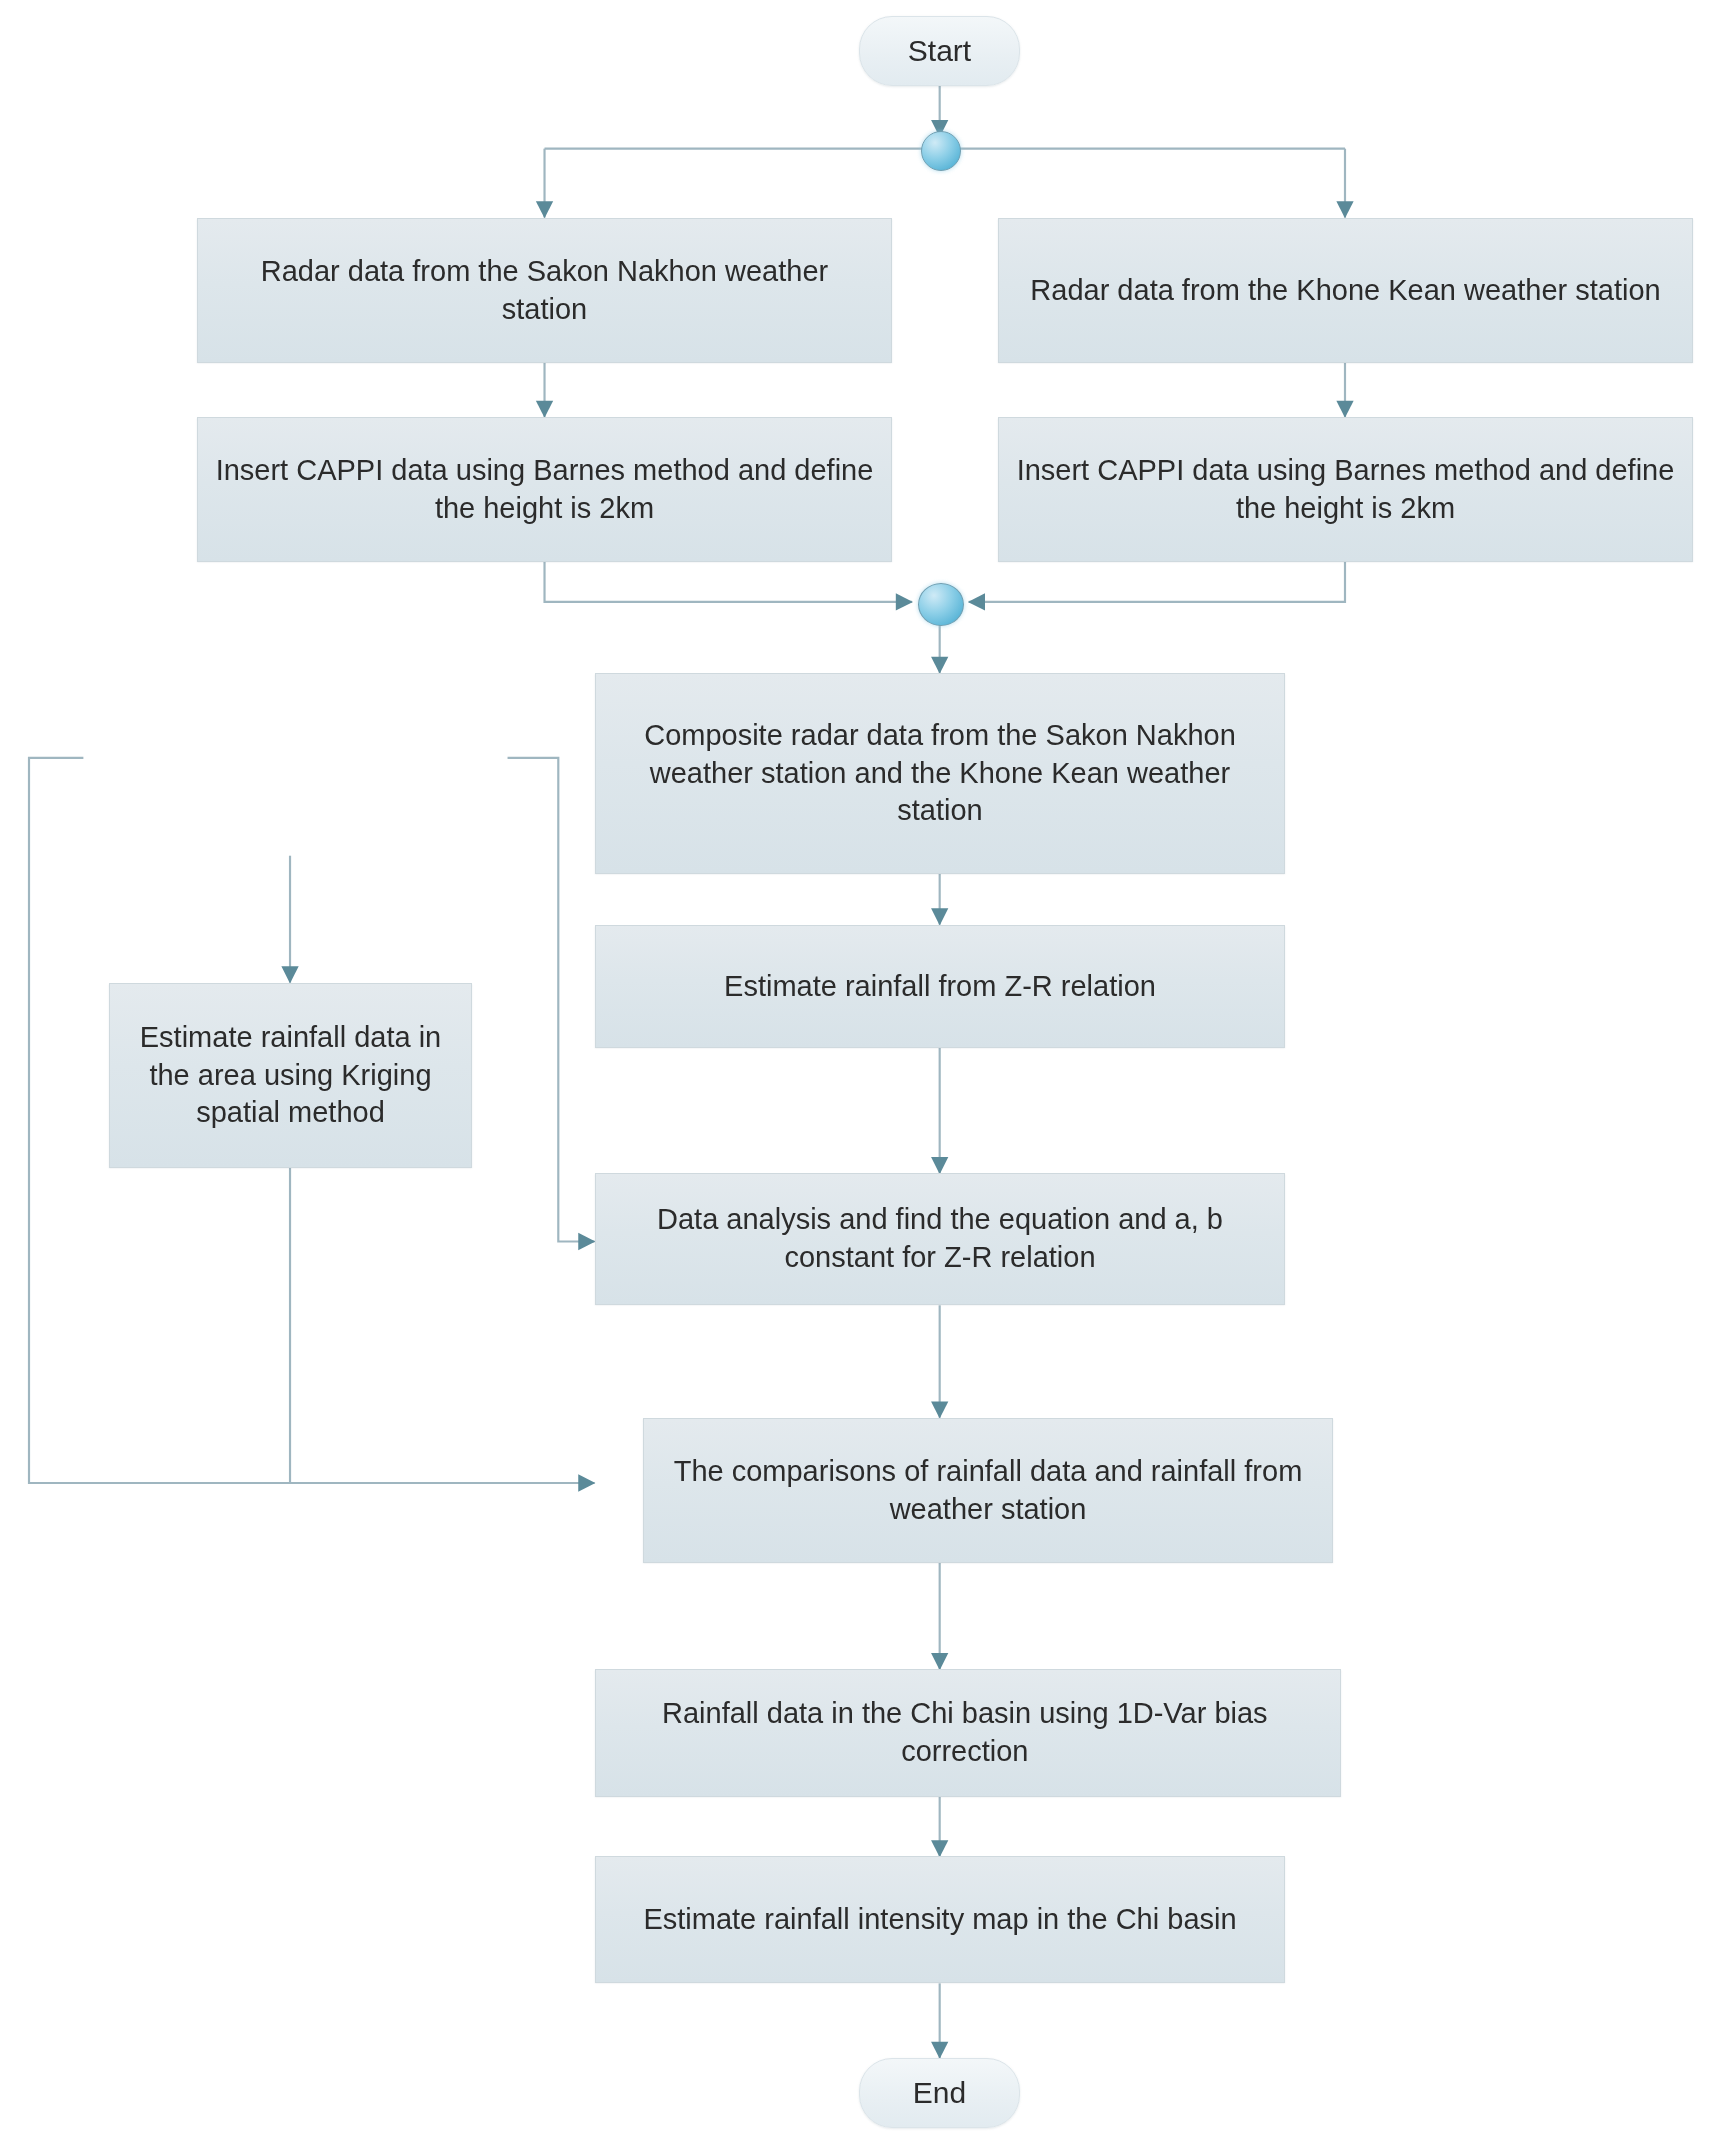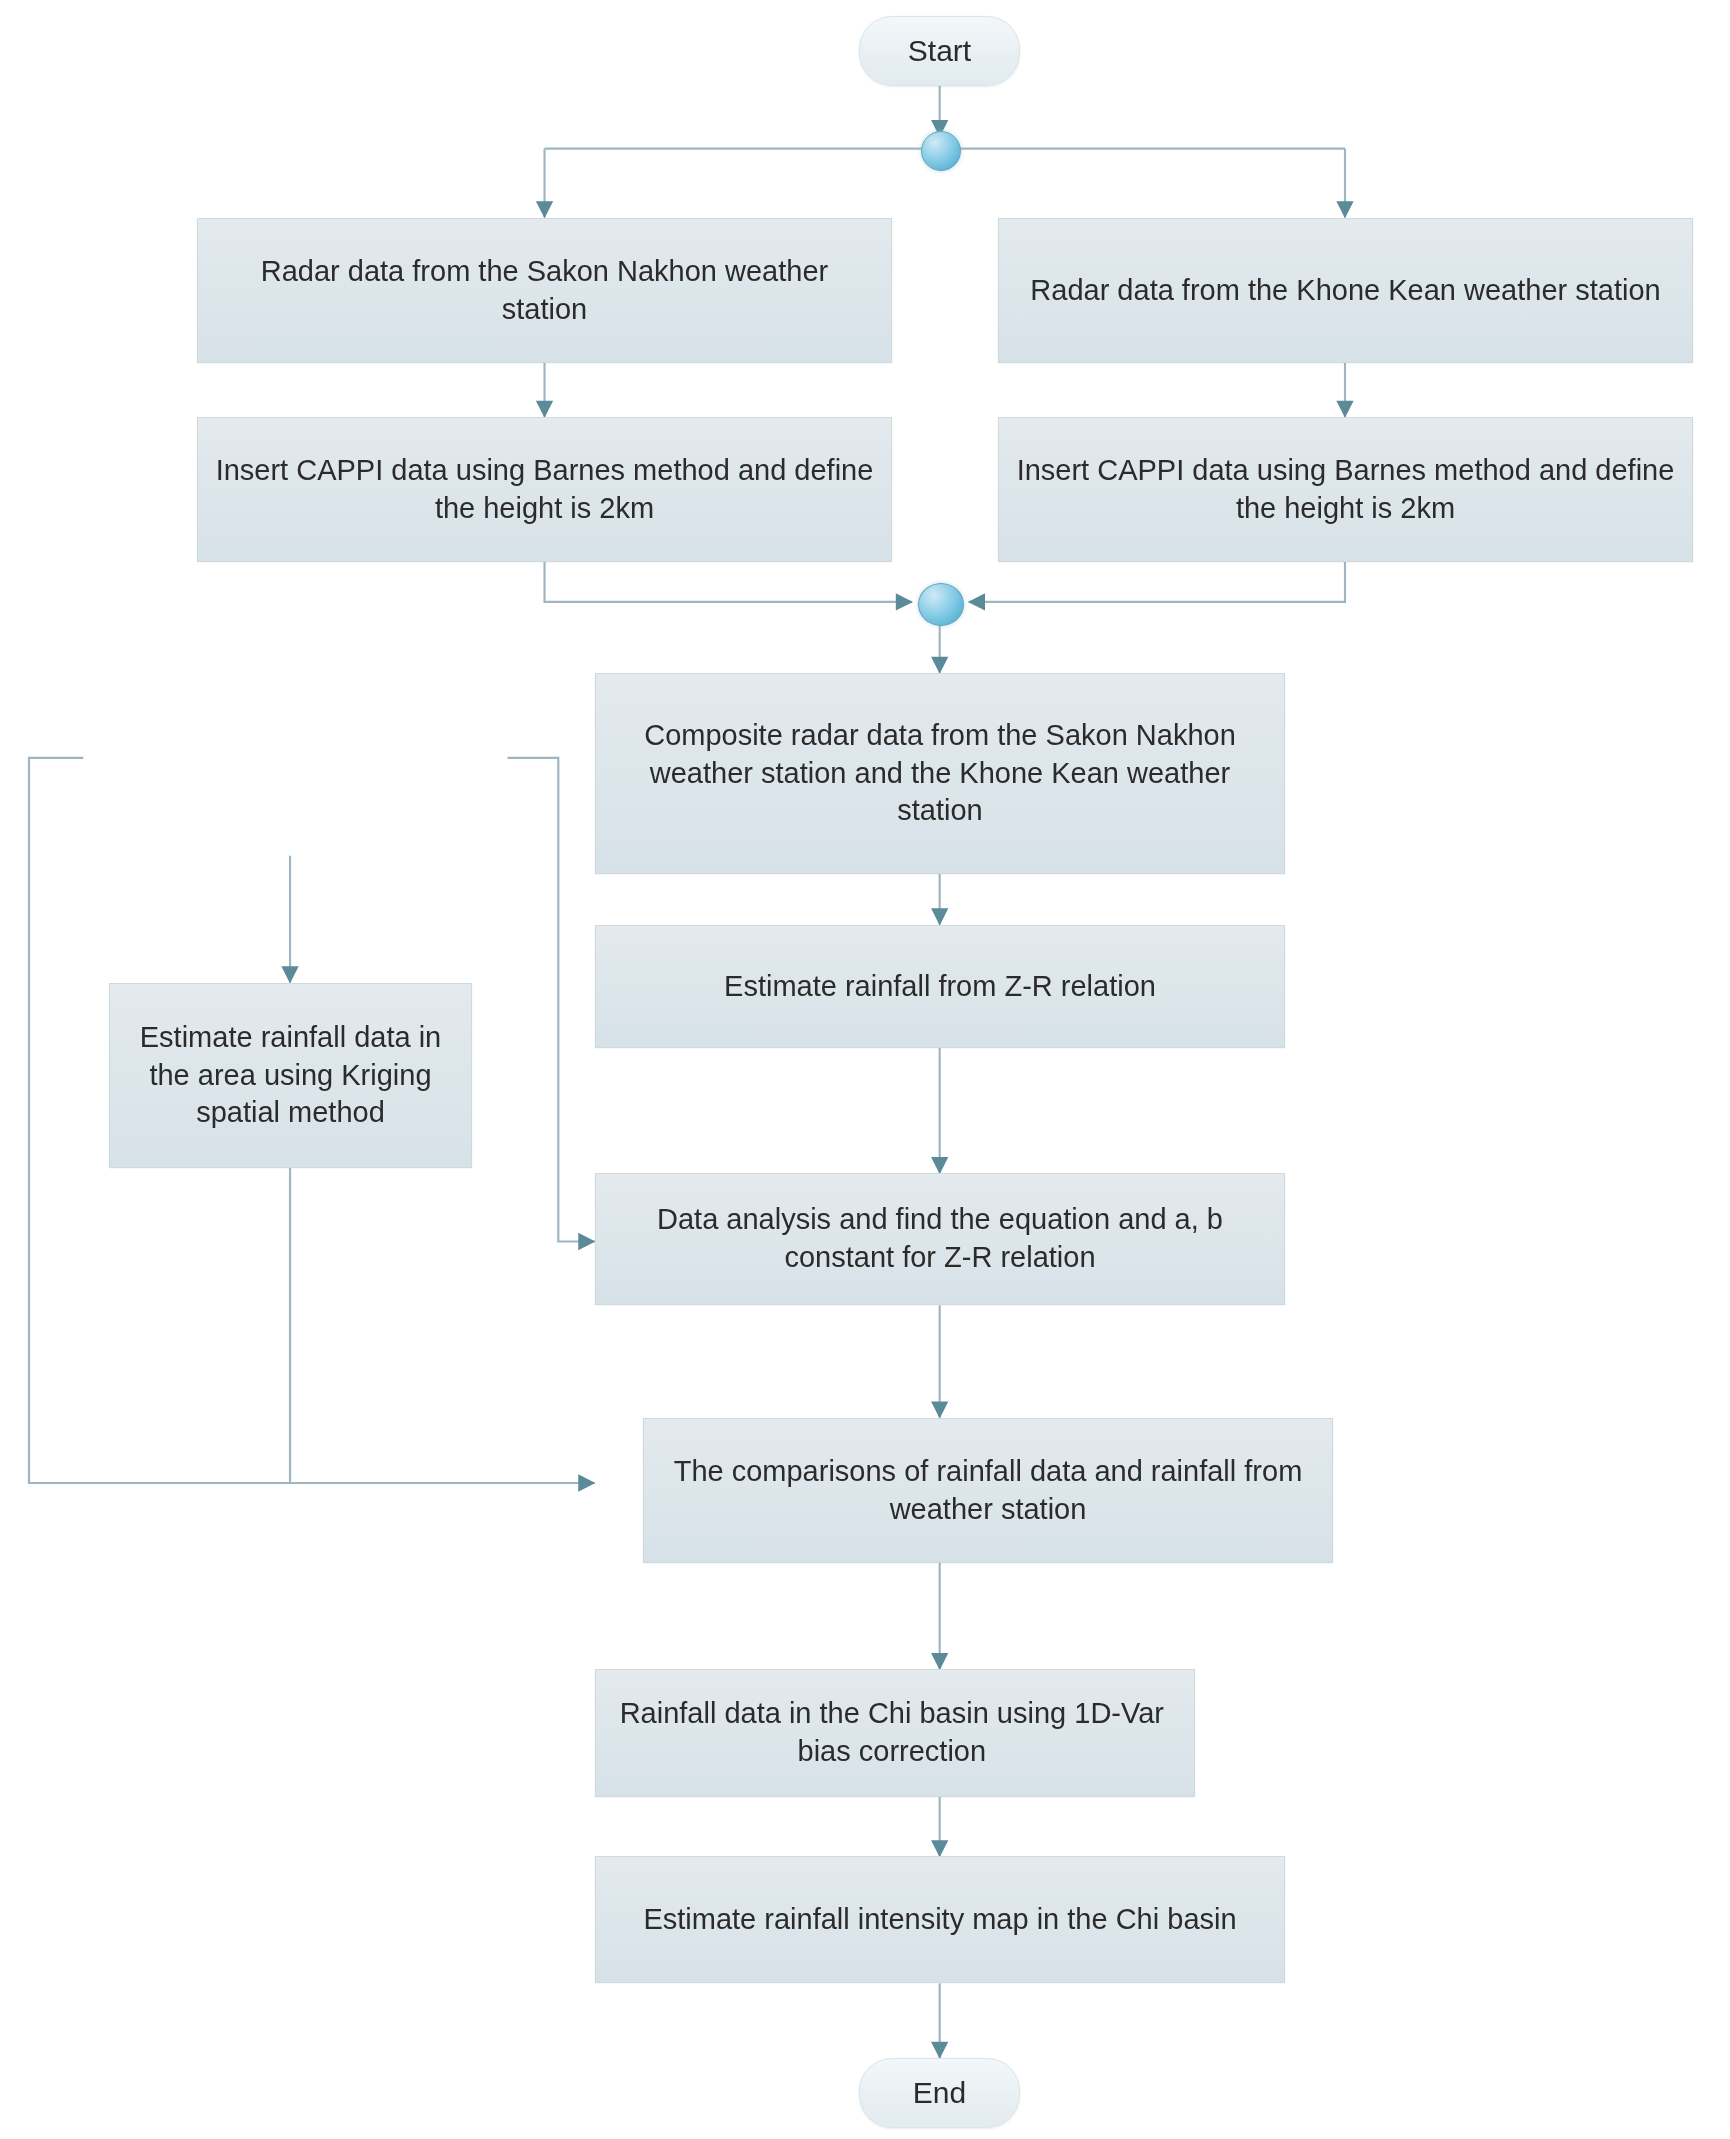--- a/index.html
+++ b/index.html
@@ -173,21 +173,21 @@
   </div>
 
   <div class="node process" style="left:595px;top:1173px;width:690px;height:132px;">
     <span class="txt">Data analysis and find the equation and a, b constant for Z-R relation</span>
   </div>
 
   <div class="node process" style="left:595px;top:1418px;width:690px;height:145px;margin-left:48px;">
     <span class="txt">The comparisons of rainfall data and rainfall from weather station</span>
   </div>
 
-  <div class="node process" style="left:595px;top:1669px;width:600px;height:128px;padding-left:11px;">
+  <div class="node process" style="left:595px;top:1669px;width:746px;height:128px;padding-left:11px;">
     <span class="txt">Rainfall data in the Chi basin using 1D-Var bias correction</span>
   </div>
 
   <div class="node process" style="left:595px;top:1856px;width:690px;height:127px;">
     <span class="txt">Estimate rainfall intensity map in the Chi basin</span>
   </div>
 
   <div class="node terminator" style="left:859px;top:2058px;width:161px;height:70px;">
     <span class="txt">End</span>
   </div>

